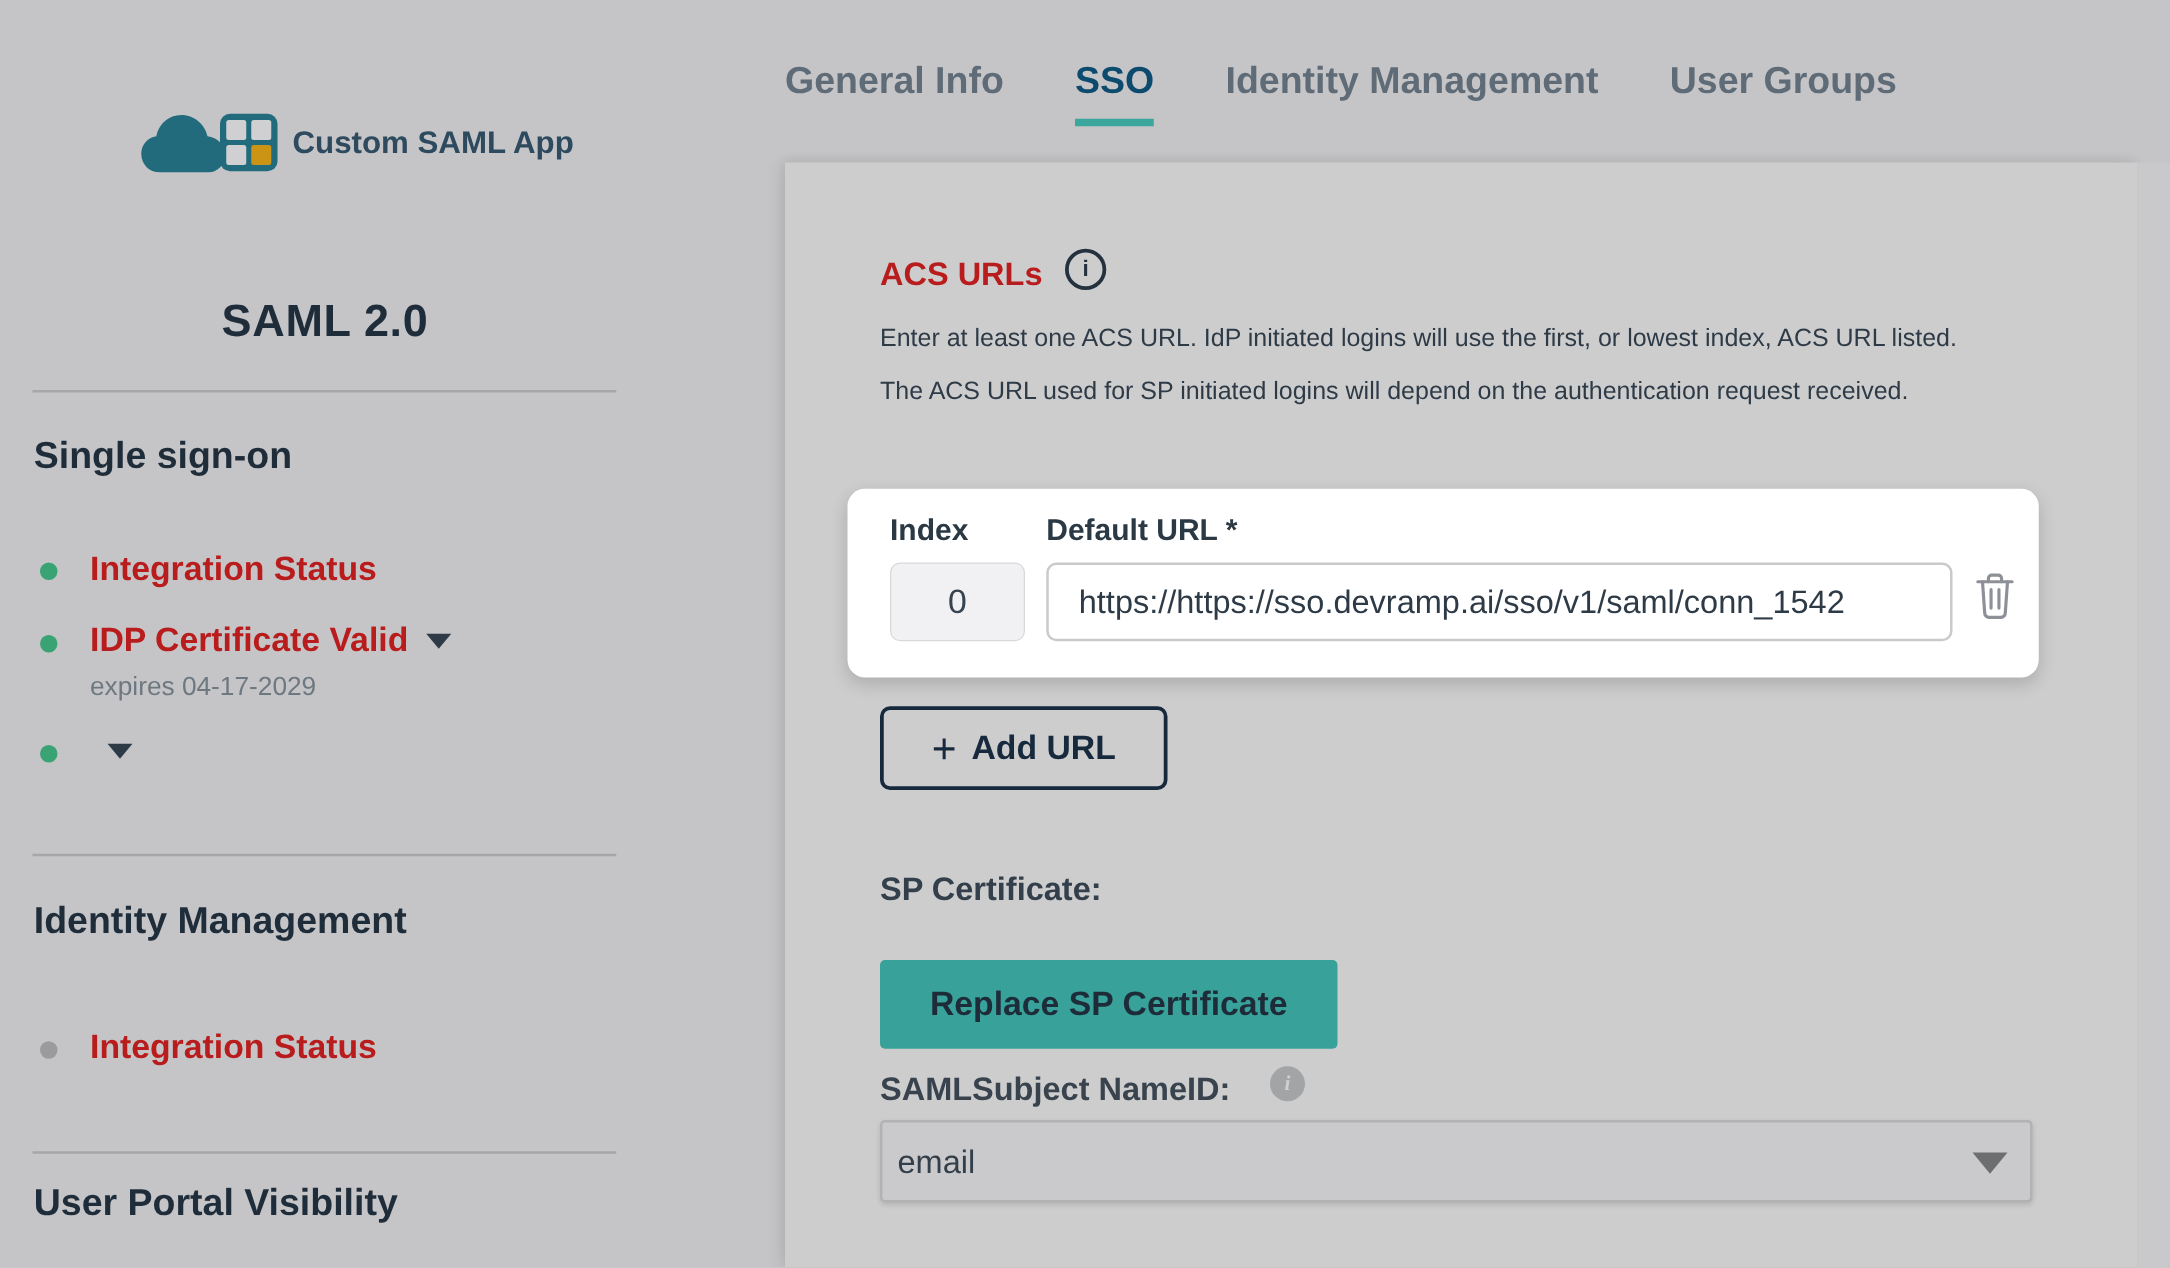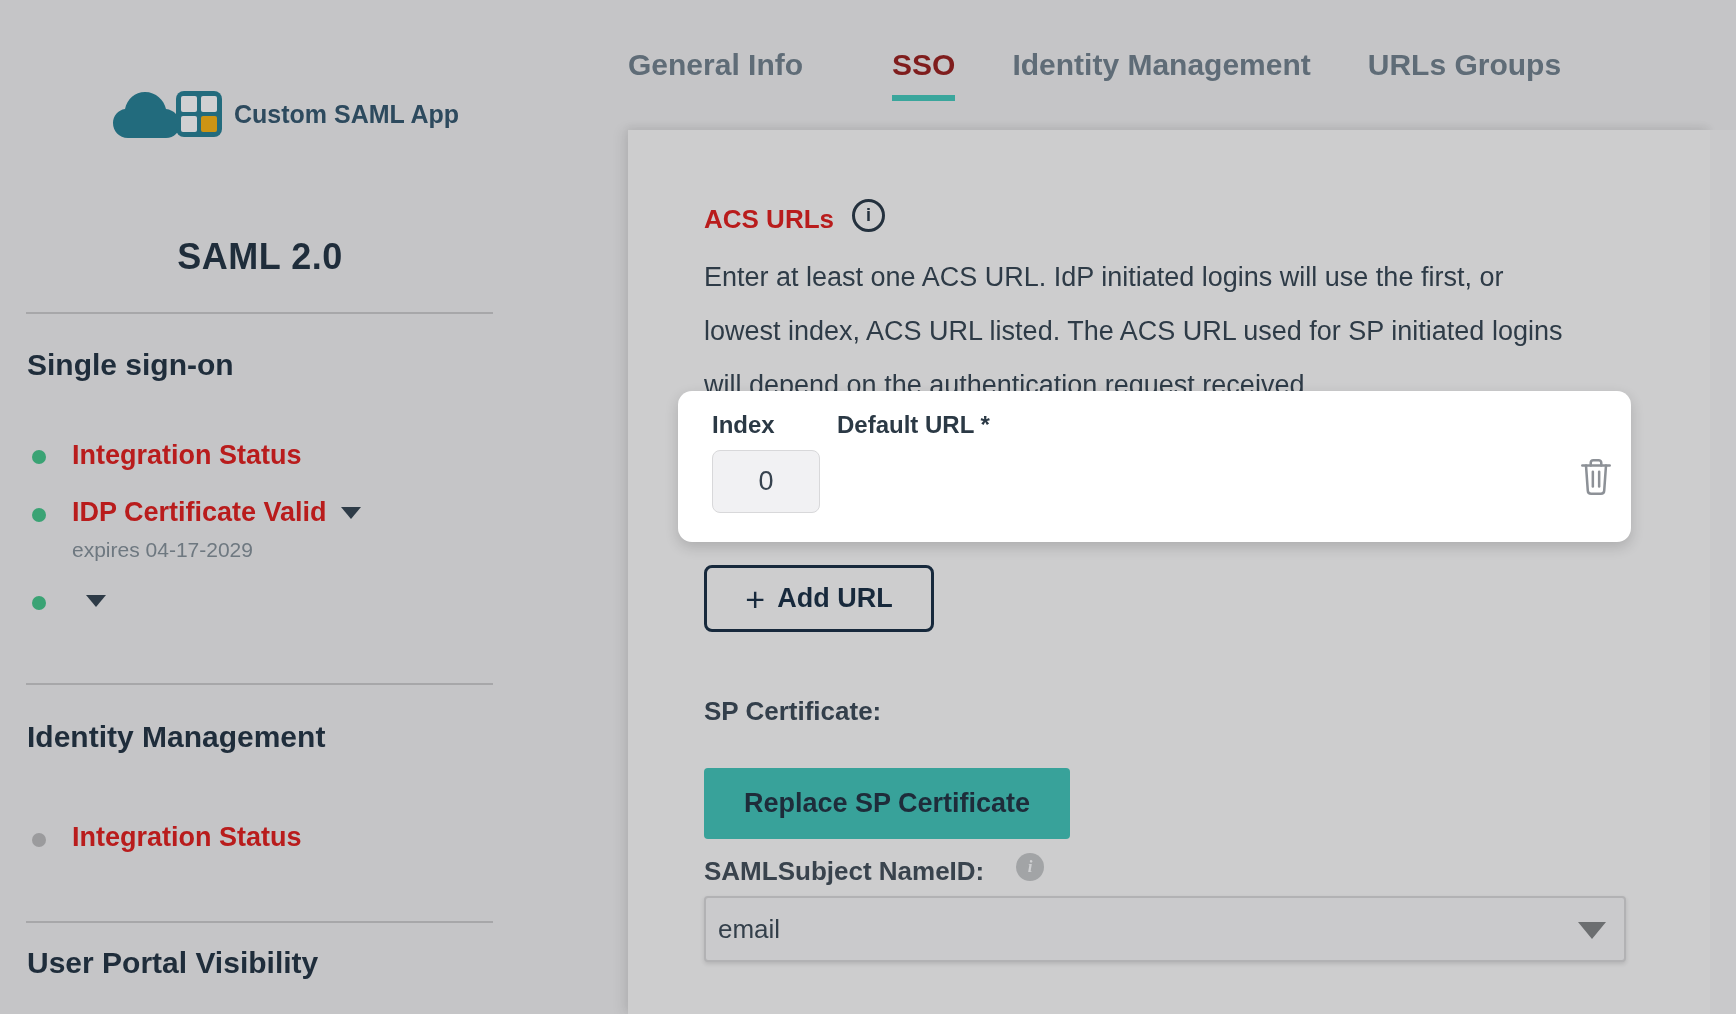--- a/index.html
+++ b/index.html
@@ -13,21 +13,21 @@
   .content-panel{
     position:absolute;left:628px;top:130px;width:1082px;height:884px;
     background:#cdcdce;
     box-shadow:-5px 0 12px rgba(0,0,0,.08), 0 -3px 8px rgba(0,0,0,.05);
   }
   .right-strip{position:absolute;right:0;top:130px;width:26px;height:884px;background:#c9c9cb;}
 
   
   .tabs{position:absolute;left:628px;top:48px;display:flex;gap:57px;}
   .tab{font-size:30px;font-weight:700;color:#5f6c77;padding-bottom:13px;cursor:pointer;white-space:nowrap;}
-  .tab.active{color:#7f1d1d;border-bottom:6px solid #3aa69c;margin-left:32px;}
+  .tab.active{color:#0c4a6e;border-bottom:6px solid #3aa69c;}
 
   
   .logo{position:absolute;left:112px;top:90px;display:flex;align-items:center;}
   .logo-grid{
     width:46px;height:46px;background:#226b7d;border-radius:8px;
     display:grid;grid-template-columns:1fr 1fr;grid-template-rows:1fr 1fr;
     gap:4px;padding:5px;box-sizing:border-box;margin-left:-6px;
   }
   .logo-grid span{background:#d0d0d2;border-radius:2px;}
   .logo-grid span.orange{background:#cc9414;}
@@ -42,21 +42,21 @@
     border-right:10px solid transparent;border-top:12px solid #2e3b47;margin-left:14px;vertical-align:2px;}
   .expires{position:absolute;left:72px;font-size:21px;font-weight:400;color:#6e7880;}
 
   
   .acs-label{position:absolute;left:704px;top:204px;font-size:26px;font-weight:700;color:#b91c1c;}
   .info-outline{
     position:absolute;left:852px;top:199px;width:33px;height:33px;border:3px solid #24313e;
     border-radius:50%;box-sizing:border-box;display:flex;align-items:center;justify-content:center;
     font-size:18px;font-weight:700;color:#24313e;cursor:pointer;
   }
-  .acs-desc{position:absolute;left:704px;top:250px;width:880px;font-size:27px;line-height:54px;color:#2e3b47;}
+  .acs-desc{position:absolute;left:704px;top:250px;width:880px;font-size:20px;line-height:42px;color:#2e3b47;}
 
   .highlight-card{
     position:absolute;left:678px;top:391px;width:953px;height:151px;background:#ffffff;
     border-radius:14px;box-shadow:0 5px 14px rgba(0,0,0,.16);
   }
   .fld-label{position:absolute;top:20px;font-size:24px;font-weight:700;color:#2b3945;}
   .index-input{
     position:absolute;left:34px;top:59px;width:108px;height:63px;box-sizing:border-box;
     background:#f1f1f3;border:1px solid #d8d8da;border-radius:8px;text-align:center;
     font-size:27px;color:#37434f;font-family:"Liberation Sans",sans-serif;
@@ -105,21 +105,21 @@
 </head>
 <body>
 
 <div class="content-panel"></div>
 <div class="right-strip"></div>
 
 <div class="tabs">
   <div class="tab">General Info</div>
   <div class="tab active">SSO</div>
   <div class="tab">Identity Management</div>
-  <div class="tab">URLs Groups</div>
+  <div class="tab">User Groups</div>
 </div>
 
 <div class="logo">
   <span style="line-height:0;">
     <svg width="70" height="48" viewBox="0 0 70 48">
       <path fill="#226b7d" d="M16 48 C7 48 1 41 1 33 C1 26 6 20 13 19 C15 9 23 2 33 2 C44 2 52 10 54 19 C62 20 68 26 68 34 C68 42 62 48 54 48 Z"></path>
     </svg>
   </span>
   <span class="logo-grid">
     <span></span>
@@ -158,20 +158,21 @@
 <div class="sb-heading" style="top:946px;">User Portal Visibility</div>
 
 <div class="acs-label">ACS URLs</div>
 <div class="info-outline">i</div>
 <div class="acs-desc">Enter at least one ACS URL. IdP initiated logins will use the first, or lowest index, ACS URL listed. The ACS URL used for SP initiated logins will depend on the authentication request received.</div>
 
 <div class="highlight-card">
   <div class="fld-label" style="left:34px;">Index</div>
   <div class="fld-label" style="left:159px;">Default URL *</div>
   <input class="index-input" value="0" style="">
+  <input class="url-input" value="https://https://sso.devramp.ai/sso/v1/saml/conn_1542" style="">
   <button class="trash-btn">
     <span style="line-height:0;display:block;">
       <svg width="36" height="40" viewBox="0 0 32 38" fill="none" stroke="#8d9197" stroke-width="2.4" stroke-linecap="round" stroke-linejoin="round">
         <path d="M3 8 H29"></path>
         <path d="M11 8 V5.5 A2.5 2.5 0 0 1 13.5 3 H18.5 A2.5 2.5 0 0 1 21 5.5 V8"></path>
         <path d="M6.5 8 L8.2 32 A3.2 3.2 0 0 0 11.4 35 H20.6 A3.2 3.2 0 0 0 23.8 32 L25.5 8"></path>
         <path d="M13 14 V28"></path>
           <path d="M19 14 V28"></path>
       </svg>
     </span>

